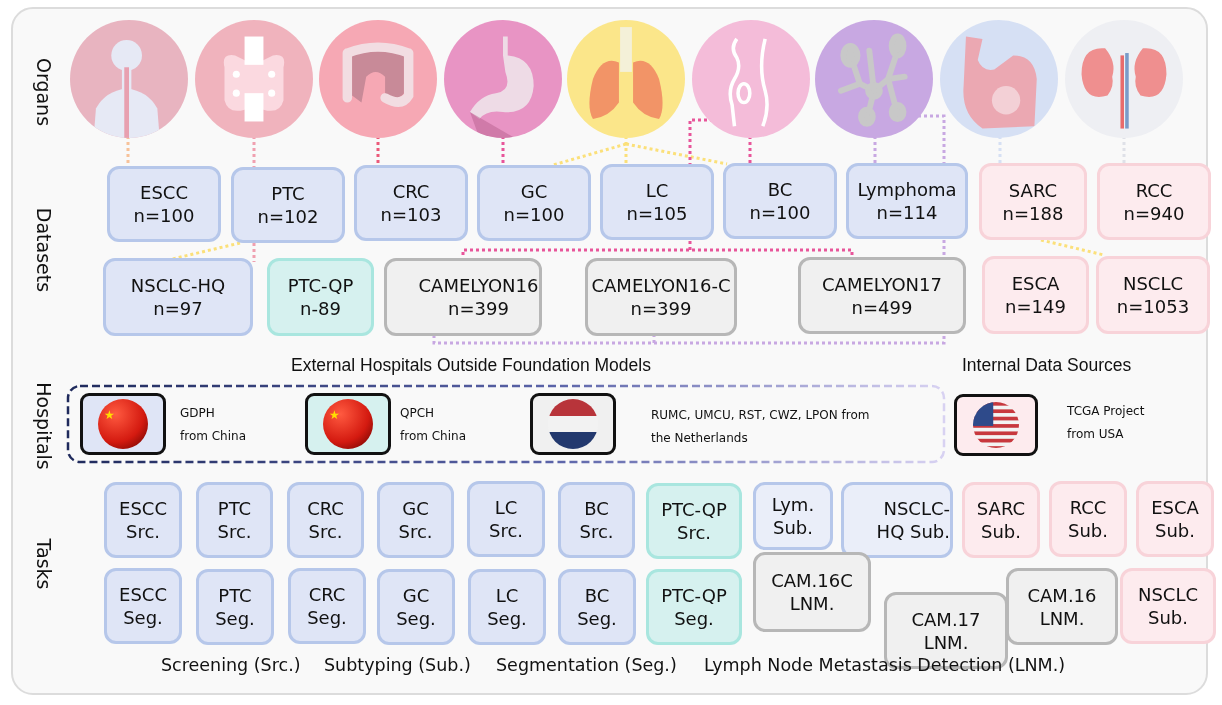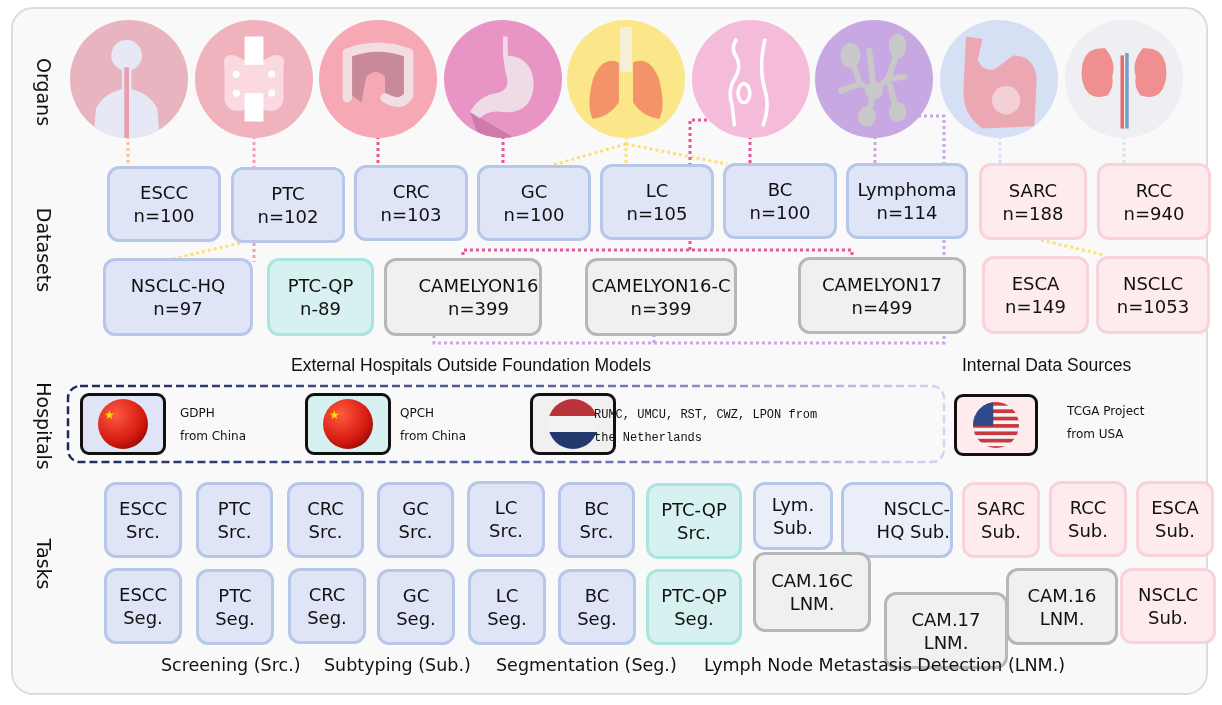--- a/index.html
+++ b/index.html
@@ -287,21 +287,21 @@
 
 <div class="hosp-icon gray" style="left:530px; top:393px; width:86px; height:62px;">
   <div class="flag">
     <svg viewBox="0 0 50 50">
         <rect width="50" height="17" fill="#b8343a"></rect>
         <rect y="17" width="50" height="16" fill="#f2f2f2"></rect>
         <rect y="33" width="50" height="17" fill="#23396e"></rect>
       </svg>
   </div>
 </div>
-<div class="hosp-text" style="left:594px; top:404px;font-family:Liberation Mono, monospace;">
+<div class="hosp-text" style="left:651px; top:404px;">
   <div>RUMC, UMCU, RST, CWZ, LPON from</div>
   <div>the Netherlands</div>
 </div>
 
 <div class="hosp-icon pink" style="left:954px; top:394px; width:84px; height:62px;">
   <div class="flag" style="width:46px;height:46px;">
     <svg viewBox="0 0 50 50">
       <rect width="50" height="50" fill="#f3f3f3"></rect>
       <g fill="#c8383e">
           <rect y="0" width="50" height="4"></rect>

